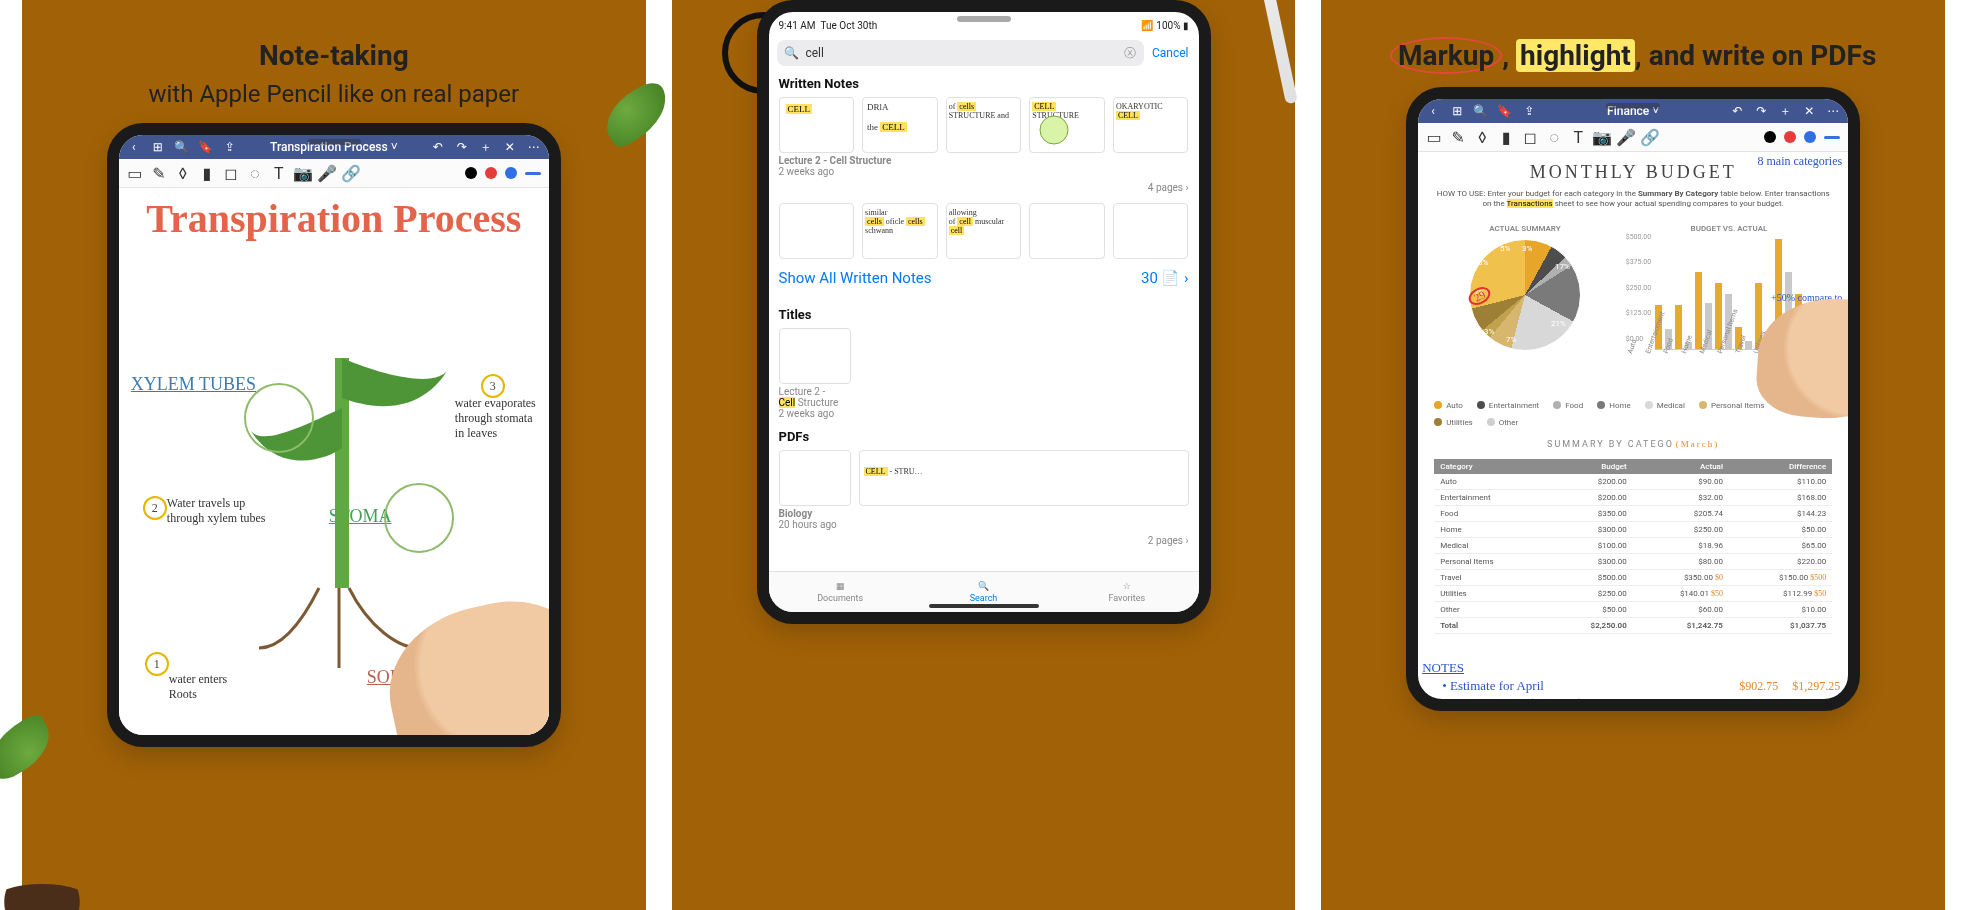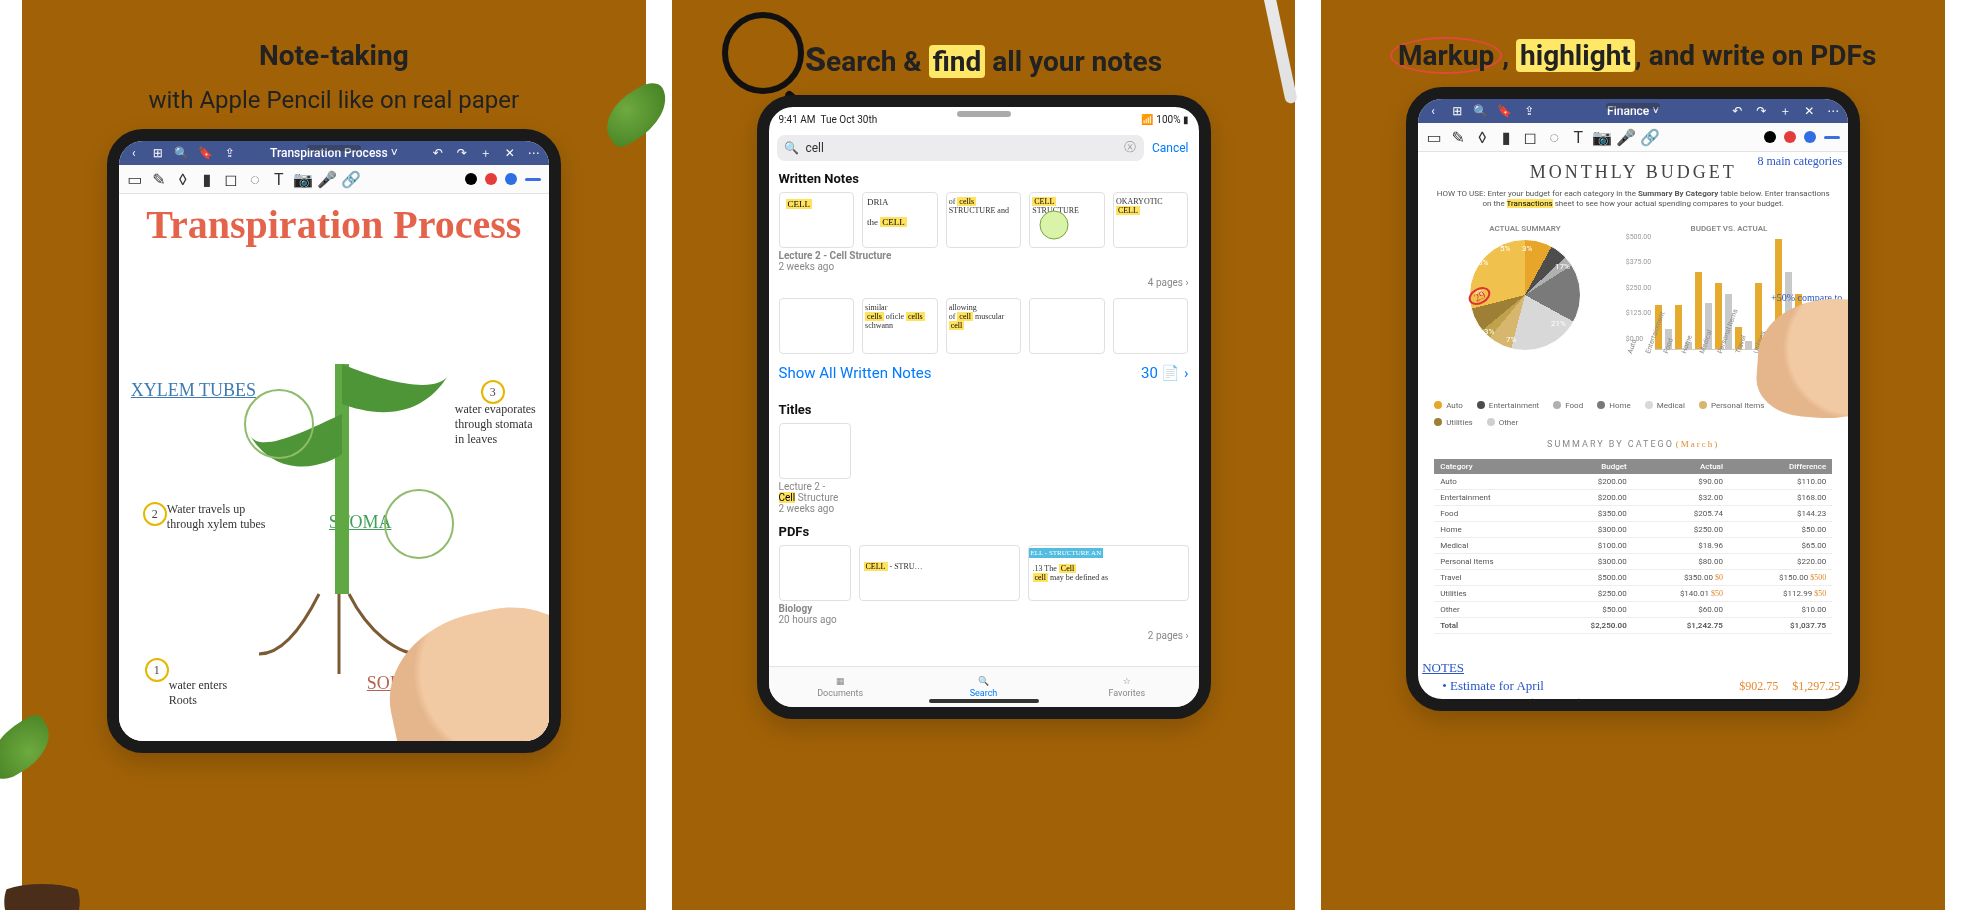--- a/index.html
+++ b/index.html
@@ -1,19 +1,19 @@
 <!DOCTYPE html>
 <html><head>
 <meta charset="utf-8">
 <style>
   html,body{margin:0;padding:0;width:1967px;height:910px;font-family:-apple-system,BlinkMacSystemFont,"Segoe UI",Roboto,Helvetica,Arial,sans-serif;background:#fff;overflow:hidden;}
   .stage{display:flex;gap:26px;padding:0 22px;width:100%;height:100%;box-sizing:border-box;}
   .slot{position:relative;flex:1;display:flex;flex-direction:column;align-items:center;background:#a16207;}
   .headline{margin:38px 0 14px 0;text-align:center;font-weight:700;font-size:28px;color:#222;line-height:1.25;}
-  .headline .sub{display:block;font-weight:400;font-size:24px;color:#222;margin-top:12px;}
+  .headline .sub{display:block;font-weight:400;font-size:24px;color:#222;margin-top:6px;}
   .mark-highlight{background:#ffe867;padding:0 4px;border-radius:4px;}
   .circled{border:2px solid #e14a3a;border-radius:50%;padding:0 6px;}
   .ipad{position:relative;width:430px;height:600px;border:12px solid #1a1a1a;border-radius:36px;background:#fff;box-shadow:0 10px 25px rgba(0,0,0,.18);overflow:hidden;}
   .ipad .camera{position:absolute;top:4px;left:50%;transform:translateX(-50%);width:54px;height:6px;background:#2a2a2a;border-radius:6px;opacity:.4;}
   
   .topbar{height:24px;background:#415591;display:flex;align-items:center;gap:10px;padding:0 8px;color:#fff;font-size:12px;}
   .topbar .title{flex:1;text-align:center;font-weight:500;font-size:12px;}
   .topbar .ic{width:14px;height:14px;display:inline-flex;align-items:center;justify-content:center;}
   .toolrow{height:28px;background:#fbfbfb;border-bottom:1px solid #e2e2e2;display:flex;align-items:center;gap:8px;padding:0 8px;}
   .toolrow .ic{width:16px;height:16px;display:inline-flex;align-items:center;justify-content:center;color:#333;}
@@ -146,23 +146,20 @@
           <circle cx="180" cy="170" r="34" fill="none" stroke="#8fbb6c" stroke-width="2"></circle>
         </svg>
         <div class="hand-img"></div>
       </div>
     </div>
   </div>
 
   <div class="slot">
     <div class="mag"></div>
     <div class="pencil-stick"></div>
-    <div class="headline">
-      <span style="font-size:34px;font-weight:800">S</span><span>earch &amp; </span><span class="mark-highlight">find</span><span> all your notes</span>
-    </div>
     <div class="ipad">
       <div class="camera"></div>
       <div class="ios-status">
         <span><span>9:41 AM</span>&nbsp;&nbsp;<span>Tue Oct 30th</span></span>
         <span>📶 <span>100%</span> ▮</span>
       </div>
       <div style="display:flex;align-items:center">
         <div class="searchbar" style="flex:1">
           <span>🔍</span>
           <span style="flex:1">cell</span>
@@ -220,24 +217,20 @@
         </div>
       <div class="row-meta" style="width:120px">
           <span>Lecture 2 -<br><mark style="background:#ffe25f">Cell</mark> Structure<br><span>2 weeks ago</span></span>
         </div>
 
       <div class="sect-title">PDFs</div>
       <div class="grid">
         <div class="thumb" style="flex:0 0 70px"></div>
         <div class="thumb">
             <div class="hl" style="top:16px;left:4px;font-size:8px"><mark>CELL</mark> - STRU…</div>
-          </div>
-        <div class="thumb">
-            <div class="hl" style="top:2px;left:0;font-size:7px;background:#52bde0;color:#fff;padding:1px 2px">ELL - STRUCTURE AN</div>
-            <div class="hl" style="top:18px;left:4px;font-size:8px">.13 The <mark>Cell</mark><br><mark>cell</mark> may be defined as</div>
           </div>
       </div>
       <div class="row-meta">
           <span><b>Biology</b><br><span>20 hours ago</span></span>
           <span class="right"><span>2 pages</span> ›</span>
         </div>
 
       <div class="tabbar">
         <div class="tab">
             <span>▦</span>

